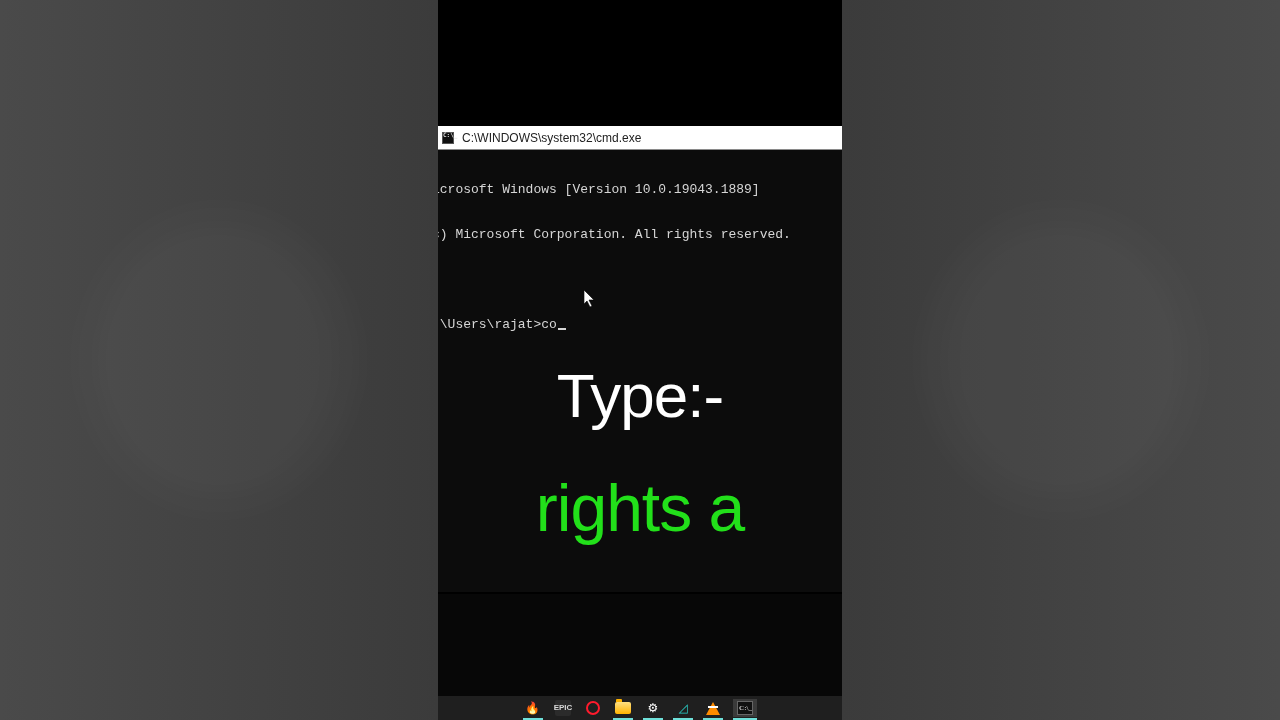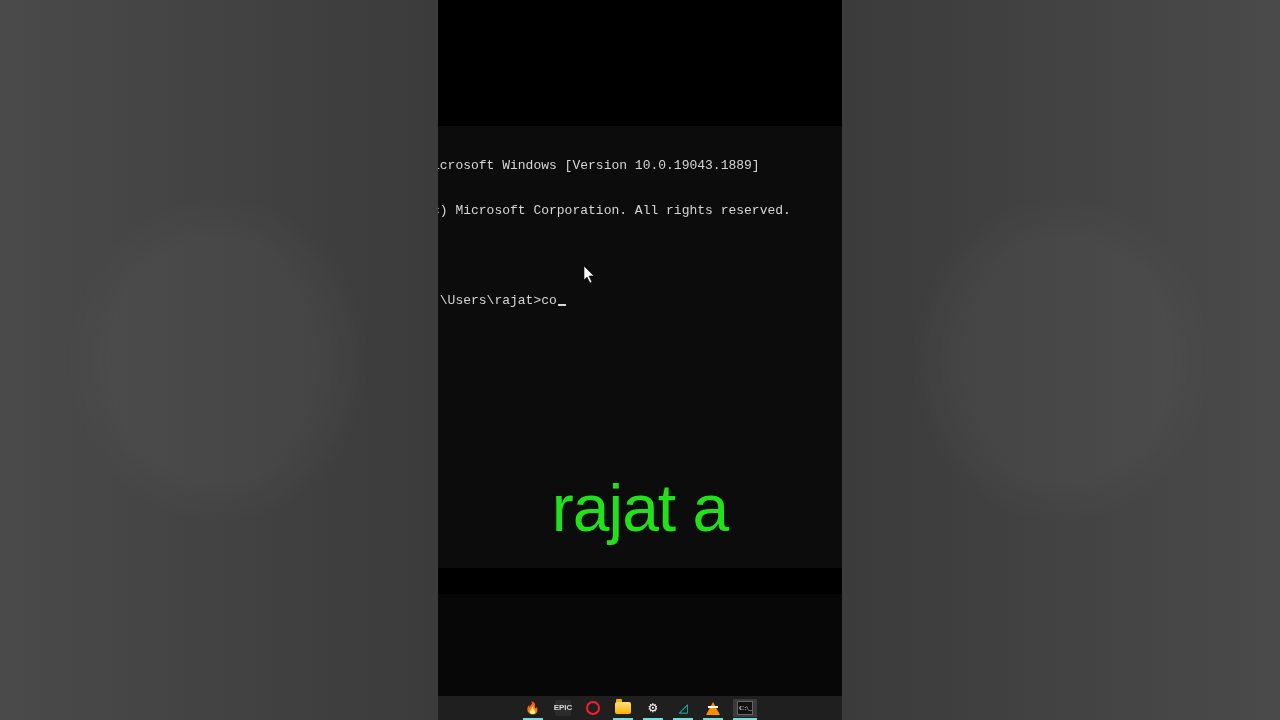--- a/index.html
+++ b/index.html
@@ -189,36 +189,41 @@
 
 <div class="stage">
 
   <div class="pillarbox left"></div>
   <div class="pillarbox right"></div>
 
   <div class="column">
 
     <div class="topband"></div>
 
+    <div class="titlebar">
+      <span class="tb-icon"></span>
+      <span>C:\WINDOWS\system32\cmd.exe</span>
+    </div>
 
     <div class="term">
       <div class="line l1">icrosoft Windows [Version 10.0.19043.1889]</div>
       <div class="line l2">c) Microsoft Corporation. All rights reserved.</div>
       <div class="line sp"></div>
       <div class="line l3"><span>:\Users\rajat&gt;co</span><span class="cursor"></span></div>
 
       
       <div class="mouse" id="mouse" style="left: 146px; top: 110px;">
         <svg viewBox="0 0 12 18" width="12" height="18">
           <polygon points="0,0 0,14 3,11 6,17 8,16 5,10 10,10" fill="#ffffff" stroke="#000" stroke-width="0.6"></polygon>
         </svg>
       </div>
     </div>
 
-    <div class="overlay green">rajat a</div>
+    <div class="overlay white">Type:-</div>
+    <div class="overlay green">rights a</div>
 
     <div class="gap"></div>
 
     <div class="taskbar">
       <div class="tb-item active">
         <span class="ico firefox">🔥</span>
       </div>
       <div class="tb-item">
         <span class="ico epic">EPIC</span>
       </div>

